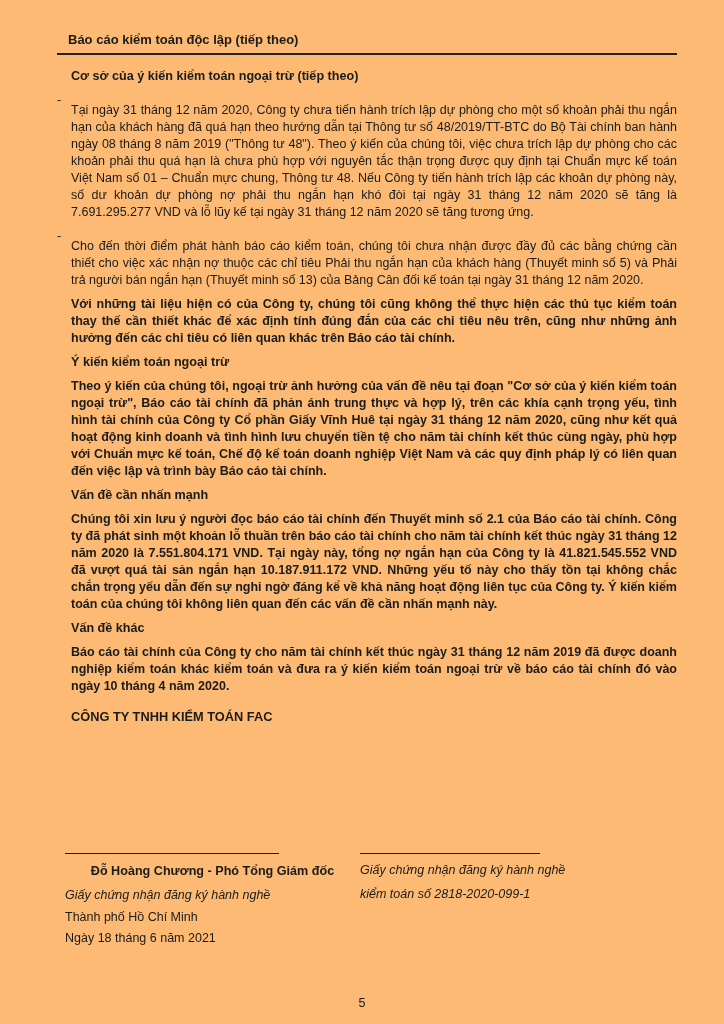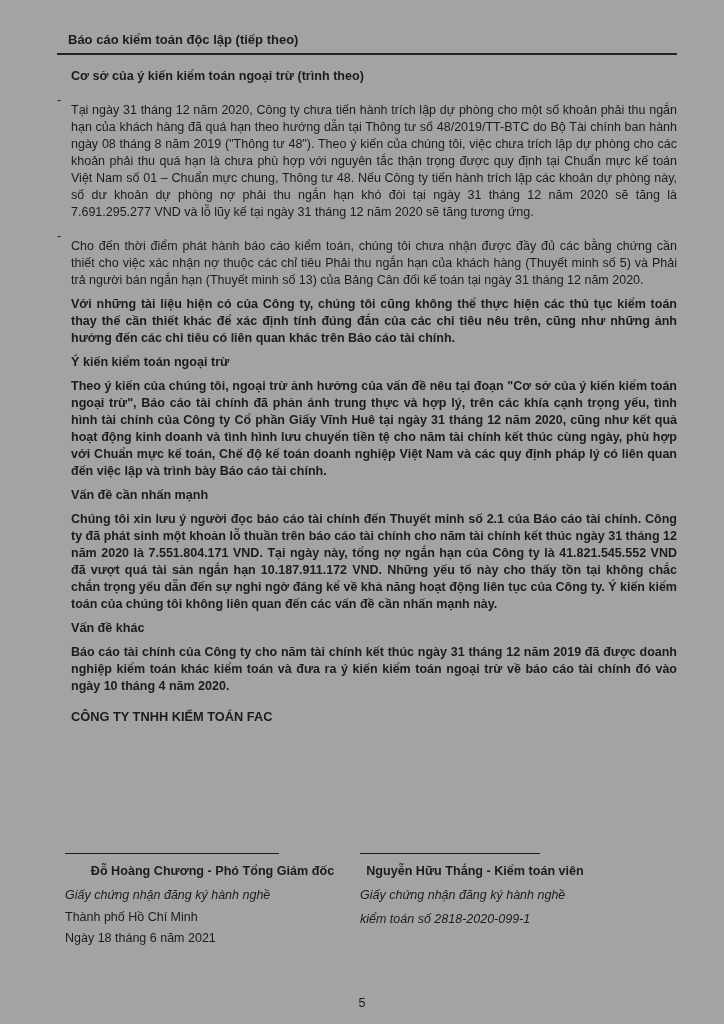--- a/index.html
+++ b/index.html
@@ -5,21 +5,21 @@
   * { margin: 0; padding: 0; box-sizing: border-box; }
   html, body { background: #ffffff; }
   body {
     font-family: "Liberation Sans", "DejaVu Sans", sans-serif;
     color: #1b1b1b;
   }
   .page {
     position: relative;
     width: 724px;
     height: 1024px;
-    background: #a3a3a3;
+    background: #fdba74;
     padding: 32px 47px 0 57px;
     overflow: hidden;
   }
   .doc-header {
     font-weight: bold;
     font-size: 13px;
     padding: 0 0 6px 11px;
     border-bottom: 2px solid #222222;
   }
   .section-heading {
@@ -115,21 +115,21 @@
 </style>
 </head>
 <body>
 
 <div class="page">
 
   <div class="doc-header">
     <span>Báo cáo kiểm toán độc lập (tiếp theo)</span>
   </div>
 
-  <div class="section-heading first-heading">Cơ sở của ý kiến kiểm toán ngoại trừ (trình theo)</div>
+  <div class="section-heading first-heading">Cơ sở của ý kiến kiểm toán ngoại trừ (tiếp theo)</div>
 
   <div class="bullet-row">
     <span class="bullet-dash">-</span>
     <p class="bullet-text">Tại ngày 31 tháng 12 năm 2020, Công ty chưa tiến hành trích lập dự phòng cho một số khoản phải thu ngắn hạn của khách hàng đã quá hạn theo hướng dẫn tại Thông tư số 48/2019/TT-BTC do Bộ Tài chính ban hành ngày 08 tháng 8 năm 2019 ("Thông tư 48"). Theo ý kiến của chúng tôi, việc chưa trích lập dự phòng cho các khoản phải thu quá hạn là chưa phù hợp với nguyên tắc thận trọng được quy định tại Chuẩn mực kế toán Việt Nam số 01 – Chuẩn mực chung, Thông tư 48. Nếu Công ty tiến hành trích lập các khoản dự phòng này, số dư khoản dự phòng nợ phải thu ngắn hạn khó đòi tại ngày 31 tháng 12 năm 2020 sẽ tăng là 7.691.295.277 VND và lỗ lũy kế tại ngày 31 tháng 12 năm 2020 sẽ tăng tương ứng.</p>
   </div>
 
   <div class="bullet-row">
     <span class="bullet-dash">-</span>
     <p class="bullet-text">Cho đến thời điểm phát hành báo cáo kiểm toán, chúng tôi chưa nhận được đầy đủ các bằng chứng cần thiết cho việc xác nhận nợ thuộc các chỉ tiêu Phải thu ngắn hạn của khách hàng (Thuyết minh số 5) và Phải trả người bán ngắn hạn (Thuyết minh số 13) của Bảng Cân đối kế toán tại ngày 31 tháng 12 năm 2020.</p>
   </div>
@@ -150,21 +150,20 @@
   <div class="signatures">
     <div class="sig-col-left">
       <div class="sig-line sig-line-left"></div>
       <div class="sig-name">Đỗ Hoàng Chương - Phó Tổng Giám đốc</div>
       <div class="sig-cert">Giấy chứng nhận đăng ký hành nghề</div>
       <div class="sig-place">Thành phố Hồ Chí Minh</div>
       <div class="sig-date">Ngày 18 tháng 6 năm 2021</div>
     </div>
     <div class="sig-col-right">
       <div class="sig-line sig-line-right"></div>
-      <div class="sig-name">Nguyễn Hữu Thắng - Kiểm toán viên</div>
       <div class="sig-cert">Giấy chứng nhận đăng ký hành nghề</div>
       <div class="sig-cert">kiểm toán số 2818-2020-099-1</div>
     </div>
   </div>
 
   <div class="page-number">5</div>
 
 </div>
 
 </body></html>

